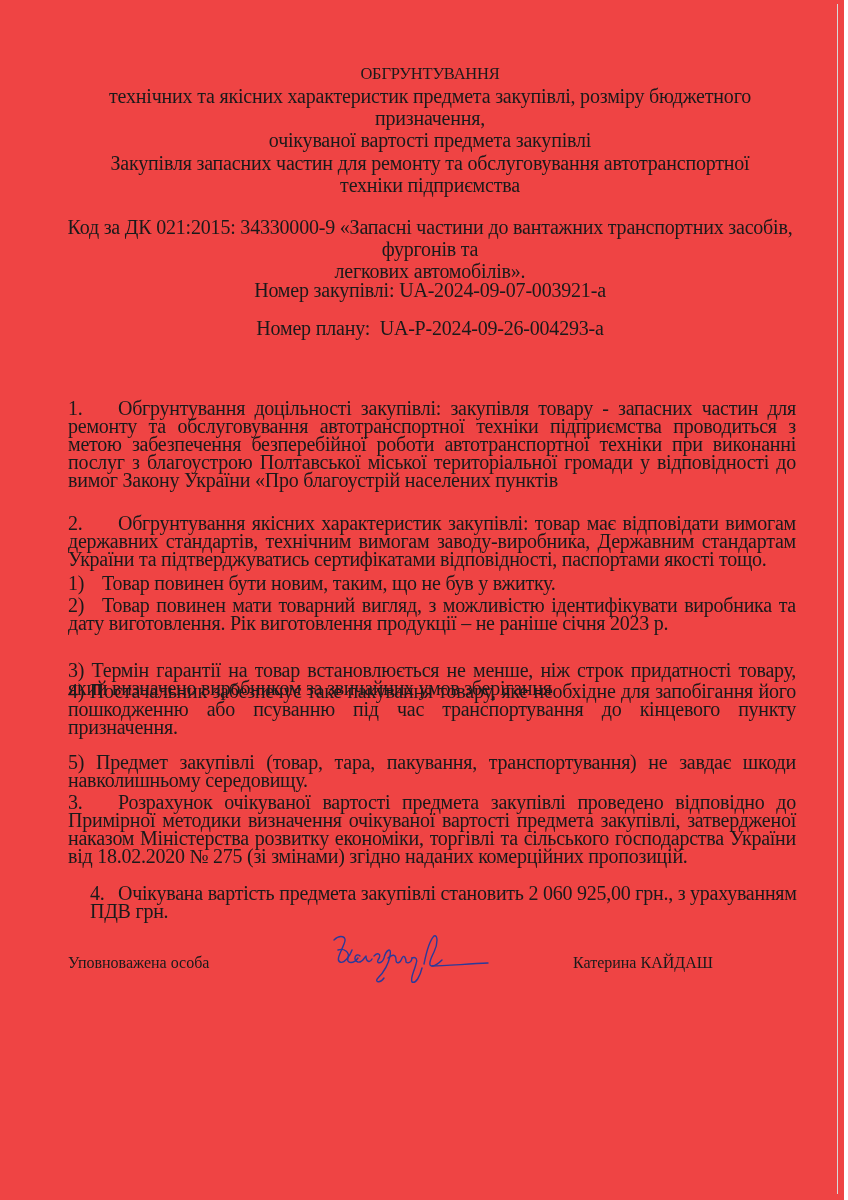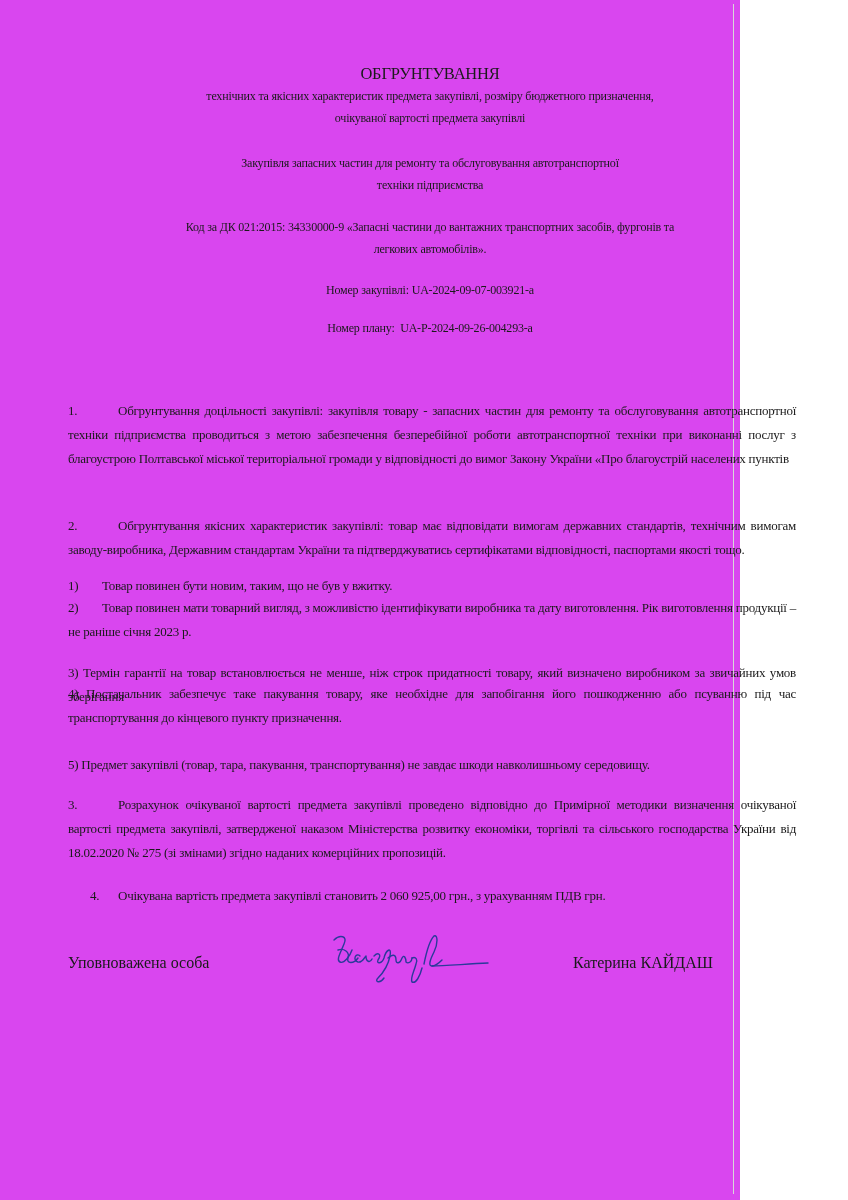--- a/index.html
+++ b/index.html
@@ -11,58 +11,58 @@
       width: 848px;
       height: 1200px;
       position: relative;
       overflow: hidden;
       font-family: "Liberation Serif", serif;
       color: #1a1a1a;
     }
     .page {
       position: absolute;
       left: 0; top: 0;
-      width: 740px; height: 1200px;
-      background: #d946ef;
+      width: 844px; height: 1200px;
+      background: #ef4444;
     }
     .edge-line {
       position: absolute;
       right: 6px;
       top: 4px;
       width: 1px;
       height: 1190px;
       background: #d8d8d8;
     }
     .center {
       position: absolute;
       left: 60px;
       width: 740px;
       text-align: center;
-      font-size: 12px;
+      font-size: 20px;
       line-height: 22px;
       letter-spacing: -0.2px;
     }
     .title {
       top: 62px;
       font-size: 16.5px;
       line-height: 23px;
     }
     .subtitle { top: 85px; }
     .subject { top: 152px; }
     .cpv { top: 216px; }
     .proc-num { top: 279px; }
     .plan-num { top: 317px; }
     .justif-heading { top: 355px; }
 
     .para {
       position: absolute;
       left: 68px;
       width: 728px;
-      font-size: 13px;
-      line-height: 24px;
+      font-size: 20px;
+      line-height: 18px;
       text-align: justify;
       letter-spacing: -0.25px;
     }
     .para .num {
       display: inline-block;
       width: 50px;
     }
     .para .num-short {
       display: inline-block;
       width: 34px;

